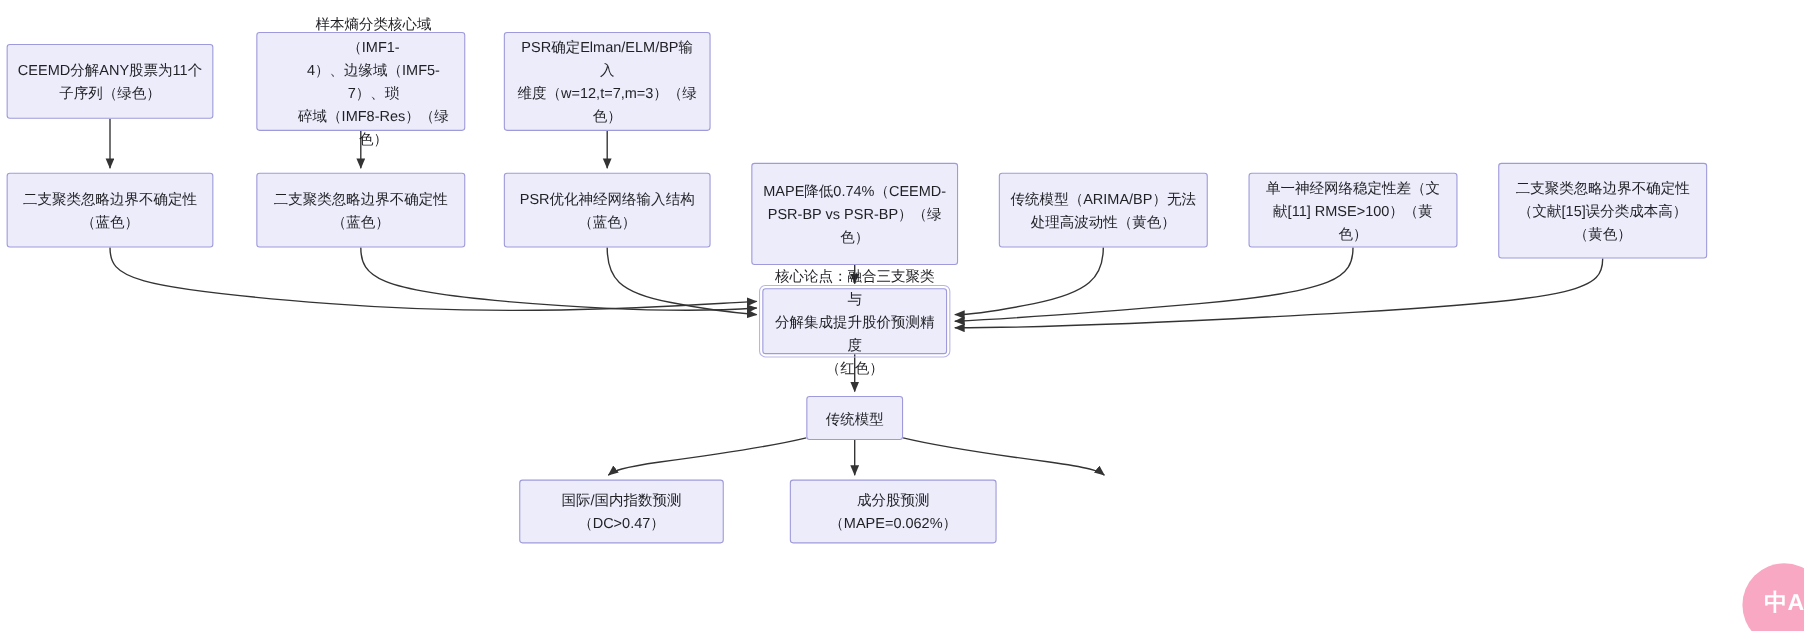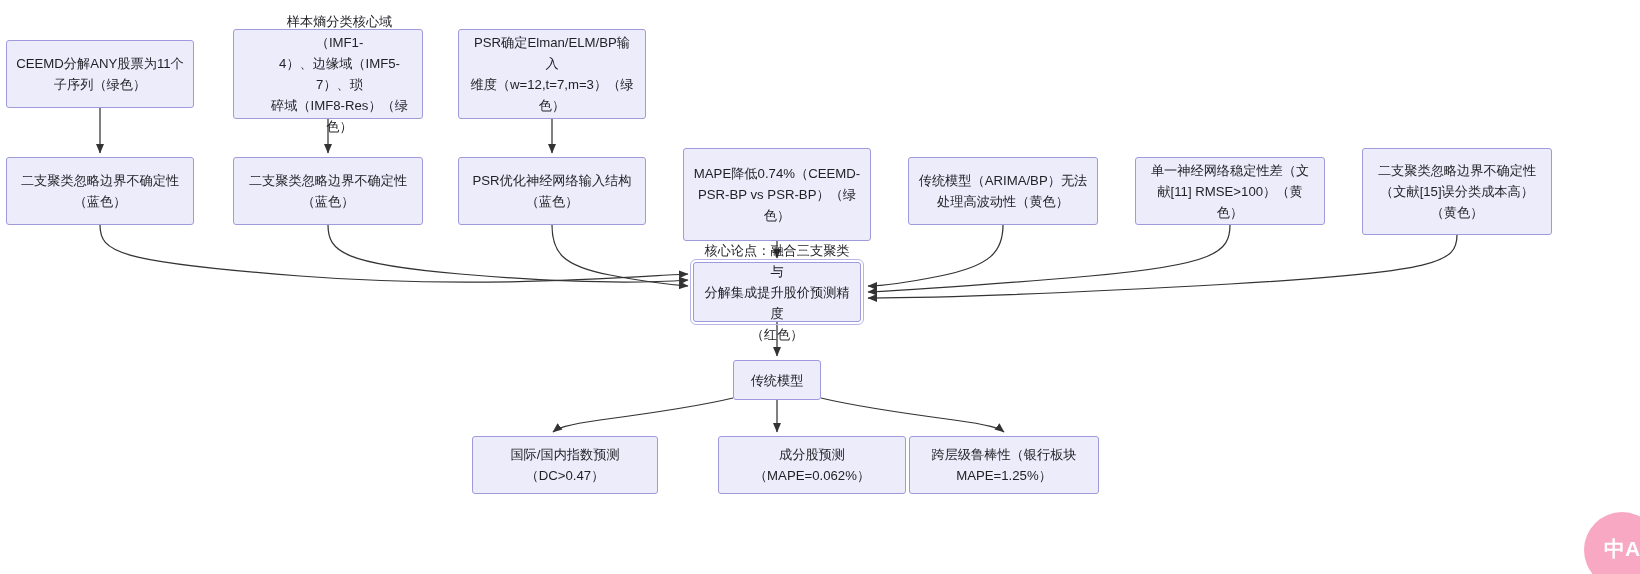--- a/index.html
+++ b/index.html
@@ -176,22 +176,18 @@
   <div class="node" style="left:472px; top:436px; width:186px; height:58px;">
     <span class="label">国际/国内指数预测
 （DC&gt;0.47）</span>
   </div>
 
   <div class="node" style="left:718px; top:436px; width:188px; height:58px;">
     <span class="label">成分股预测
 （MAPE=0.062%）</span>
   </div>
 
-  <div class="node" style="left:909px; top:436px; width:190px; height:58px;">
-    <span class="label">跨层级鲁棒性（银行板块
-MAPE=1.25%）</span>
-  </div>
 
   <div id="watermark" style="left:1584px; top:512px;">
     <span class="wm-inner">中A</span>
   </div>
 
 </div>
 
 </body></html>

